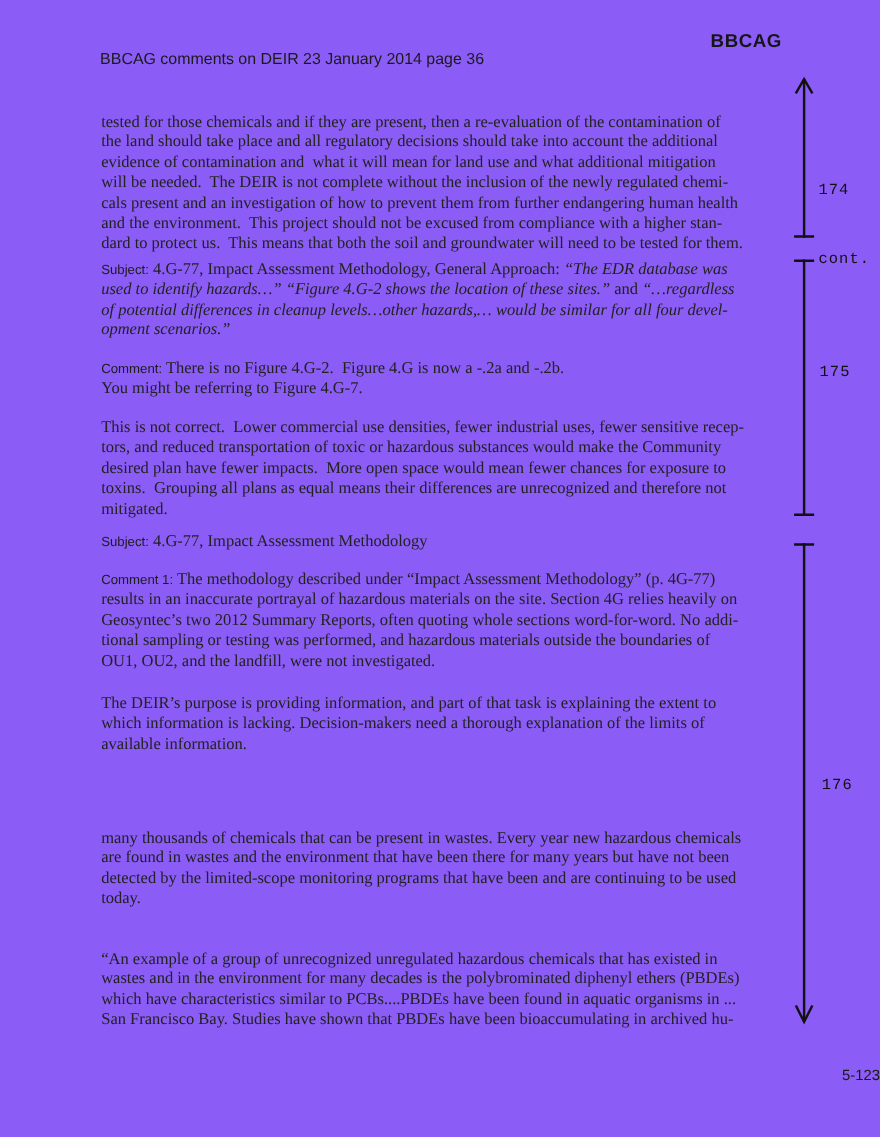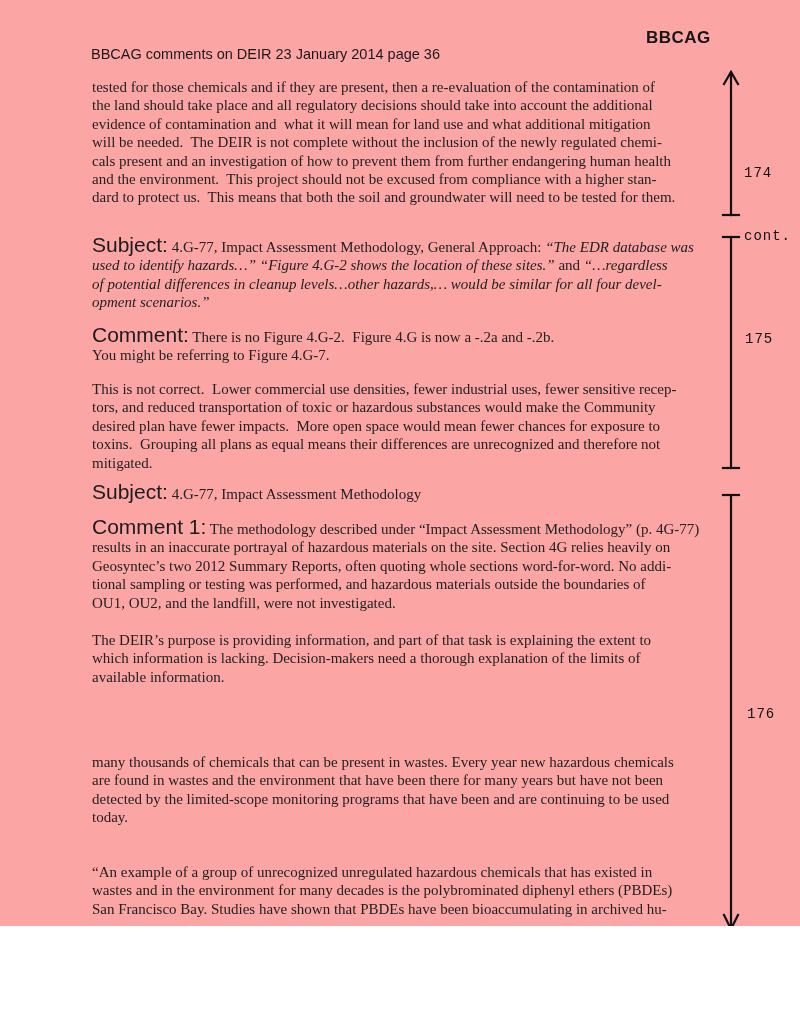--- a/index.html
+++ b/index.html
@@ -1,18 +1,18 @@
 <!DOCTYPE html>
 <html><head>
 <meta charset="utf-8">
 <style>
   html,body { margin:0; padding:0; background:#ffffff; }
   .page {
-    position:relative; width:800px; height:926px;
-    background:#fca5a5; overflow:hidden; color:#1e1e1e;
+    position:relative; width:800px; height:1034px;
+    background:#8b5cf6; overflow:hidden; color:#1e1e1e;
   }
   .brand {
     position:absolute; left:646px; top:28px;
     font-family:"Liberation Sans", sans-serif; font-weight:bold;
     font-size:17px; letter-spacing:0.5px; color:#161616;
   }
   .header {
     position:absolute; left:91px; top:46px;
     font-family:"Liberation Sans", sans-serif; font-size:14.5px; color:#1a1a1a;text-align:right;
   }
@@ -21,41 +21,41 @@
     font-family:"Liberation Sans", sans-serif; font-size:13.5px; color:#1a1a1a;
   }
   .block { position:absolute; left:92px; width:645px; }
   .line {
     white-space:pre;
     font-family:"Liberation Serif", serif;
     font-size:15px; line-height:18.4px; color:#222;
   }
   .line em { font-style:italic; }
   .label-sans {
-    font-family:"Liberation Sans", sans-serif; font-size:21px; color:#1c1c1c;
+    font-family:"Liberation Sans", sans-serif; font-size:12px; color:#1c1c1c;
   }
   svg.marker { position:absolute; }
   svg.marker line, svg.marker polyline {
     stroke:#111; stroke-width:2.2; fill:none; stroke-linecap:square;
   }
   .marker-label {
     position:absolute; font-family:"Liberation Mono", monospace;
     font-size:14px; letter-spacing:1px; line-height:21px; color:#111;
     white-space:pre;
   }
 </style>
 </head>
 <body>
 
 <div class="page">
 
   <div class="brand">BBCAG</div>
   <div class="header">BBCAG comments on DEIR 23 January 2014 page 36</div>
 
-  <div class="block" style="top:78px">
+  <div class="block" style="top:102px">
     <div class="line">tested for those chemicals and if they are present, then a re-evaluation of the contamination of</div>
     <div class="line">the land should take place and all regulatory decisions should take into account the additional</div>
     <div class="line">evidence of contamination and  what it will mean for land use and what additional mitigation</div>
     <div class="line">will be needed.  The DEIR is not complete without the inclusion of the newly regulated chemi-</div>
     <div class="line">cals present and an investigation of how to prevent them from further endangering human health</div>
     <div class="line">and the environment.  This project should not be excused from compliance with a higher stan-</div>
     <div class="line">dard to protect us.  This means that both the soil and groundwater will need to be tested for them.</div>
   </div>
 
   <div class="block" style="top:236px">
@@ -100,20 +100,21 @@
   <div class="block" style="top:753px">
     <div class="line">many thousands of chemicals that can be present in wastes. Every year new hazardous chemicals</div>
     <div class="line">are found in wastes and the environment that have been there for many years but have not been</div>
     <div class="line">detected by the limited-scope monitoring programs that have been and are continuing to be used</div>
     <div class="line">today.</div>
   </div>
 
   <div class="block" style="top:863px">
     <div class="line">“An example of a group of unrecognized unregulated hazardous chemicals that has existed in</div>
     <div class="line">wastes and in the environment for many decades is the polybrominated diphenyl ethers (PBDEs)</div>
+    <div class="line">which have characteristics similar to PCBs....PBDEs have been found in aquatic organisms in ...</div>
     <div class="line">San Francisco Bay. Studies have shown that PBDEs have been bioaccumulating in archived hu-</div>
   </div>
 
   <svg class="marker" style="left:719px; top:66px" width="24" height="154">
     <polyline points="5,18 12,6 19,18"></polyline>
     <line x1="12" y1="7" x2="12" y2="149"></line>
     <line x1="4" y1="149" x2="20" y2="149"></line>
   </svg>
   <div class="marker-label" style="left:744px; top:121px">
     <div>174</div>

